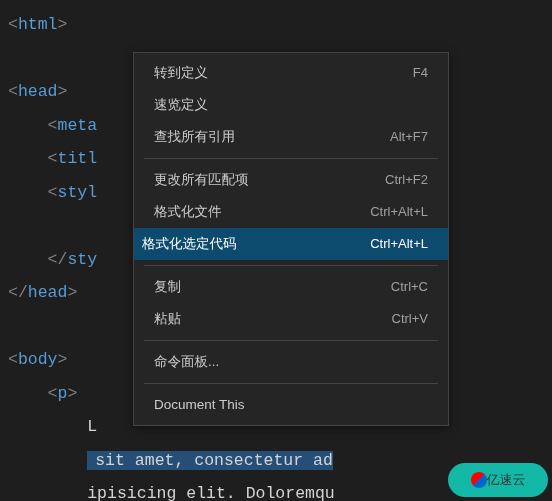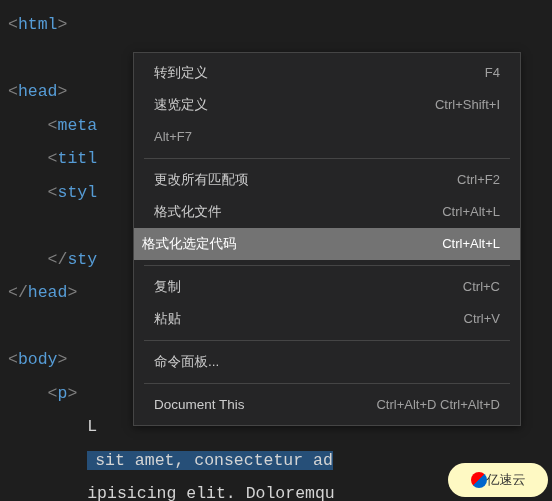--- a/index.html
+++ b/index.html
@@ -17,39 +17,39 @@
     padding: 8px 0 0 8px;
     line-height: 33.5px;
   }
   .line { white-space: pre; }
   .bracket { color: #808080; }
   .tag { color: #569cd6; }
   .context-menu {
     position: absolute;
     top: 52px;
     left: 133px;
-    width: 388px;
+    width: 316px;
     background: #252526;
     border: 1px solid #454545;
     box-shadow: 0 2px 8px rgba(0,0,0,0.5);
     font-family: "Segoe UI", "Microsoft YaHei", sans-serif;
     font-size: 13.5px;
     color: #cccccc;
     padding: 4px 0;
   }
   .menu-item {
     display: flex;
     justify-content: space-between;
     align-items: center;
     padding: 6px 20px;
     line-height: 20px;
     cursor: pointer;
   }
   .menu-item.selected {
-    background: #737373;
+    background: #0c4a6e;
     color: #ffffff;
     padding-left: 8px;
   }
   .menu-item.selected .shortcut { color: #ffffff; }
   .shortcut {
     color: #a0a0a0;
     font-size: 13px;
   }
   .separator {
     height: 1px;
@@ -61,21 +61,21 @@
     color: #d4d4d4;
     padding-left: 8px;
   }
   .text-color { color: #d4d4d4; }
   .watermark {
     position: absolute;
     bottom: 4px;
     right: 4px;
     width: 100px;
     height: 34px;
-    background: #fef9c3;
+    background: #14b8a6;
     border-radius: 17px;
     display: flex;
     align-items: center;
     justify-content: center;
     font-family: "Microsoft YaHei", sans-serif;
     font-size: 13px;
     color: #333;
   }
   .watermark-icon {
     width: 16px;
@@ -105,23 +105,23 @@
   <div class="line"><span>        </span><span class="text-color">ipisicing elit. Doloremqu</span></div>
 </div>
 
 <div class="context-menu">
   <div class="menu-item">
     <span>转到定义</span>
     <span class="shortcut">F4</span>
   </div>
   <div class="menu-item">
     <span>速览定义</span>
-    <span class="shortcut">Ctrl+Shift+I</span>
   </div>
   <div class="menu-item">
+    <span>查找所有引用</span>
     <span class="shortcut">Alt+F7</span>
   </div>
   <div class="separator"></div>
   <div class="menu-item">
     <span>更改所有匹配项</span>
     <span class="shortcut">Ctrl+F2</span>
   </div>
   <div class="menu-item">
     <span>格式化文件</span>
     <span class="shortcut">Ctrl+Alt+L</span>
@@ -139,20 +139,19 @@
     <span>粘贴</span>
     <span class="shortcut">Ctrl+V</span>
   </div>
   <div class="separator"></div>
   <div class="menu-item">
     <span>命令面板...</span>
   </div>
   <div class="separator"></div>
   <div class="menu-item">
     <span>Document This</span>
-    <span class="shortcut">Ctrl+Alt+D Ctrl+Alt+D</span>
   </div>
 </div>
 
 <div class="watermark">
   <span class="watermark-icon"></span>
   <span>亿速云</span>
 </div>
 
 </body></html>

